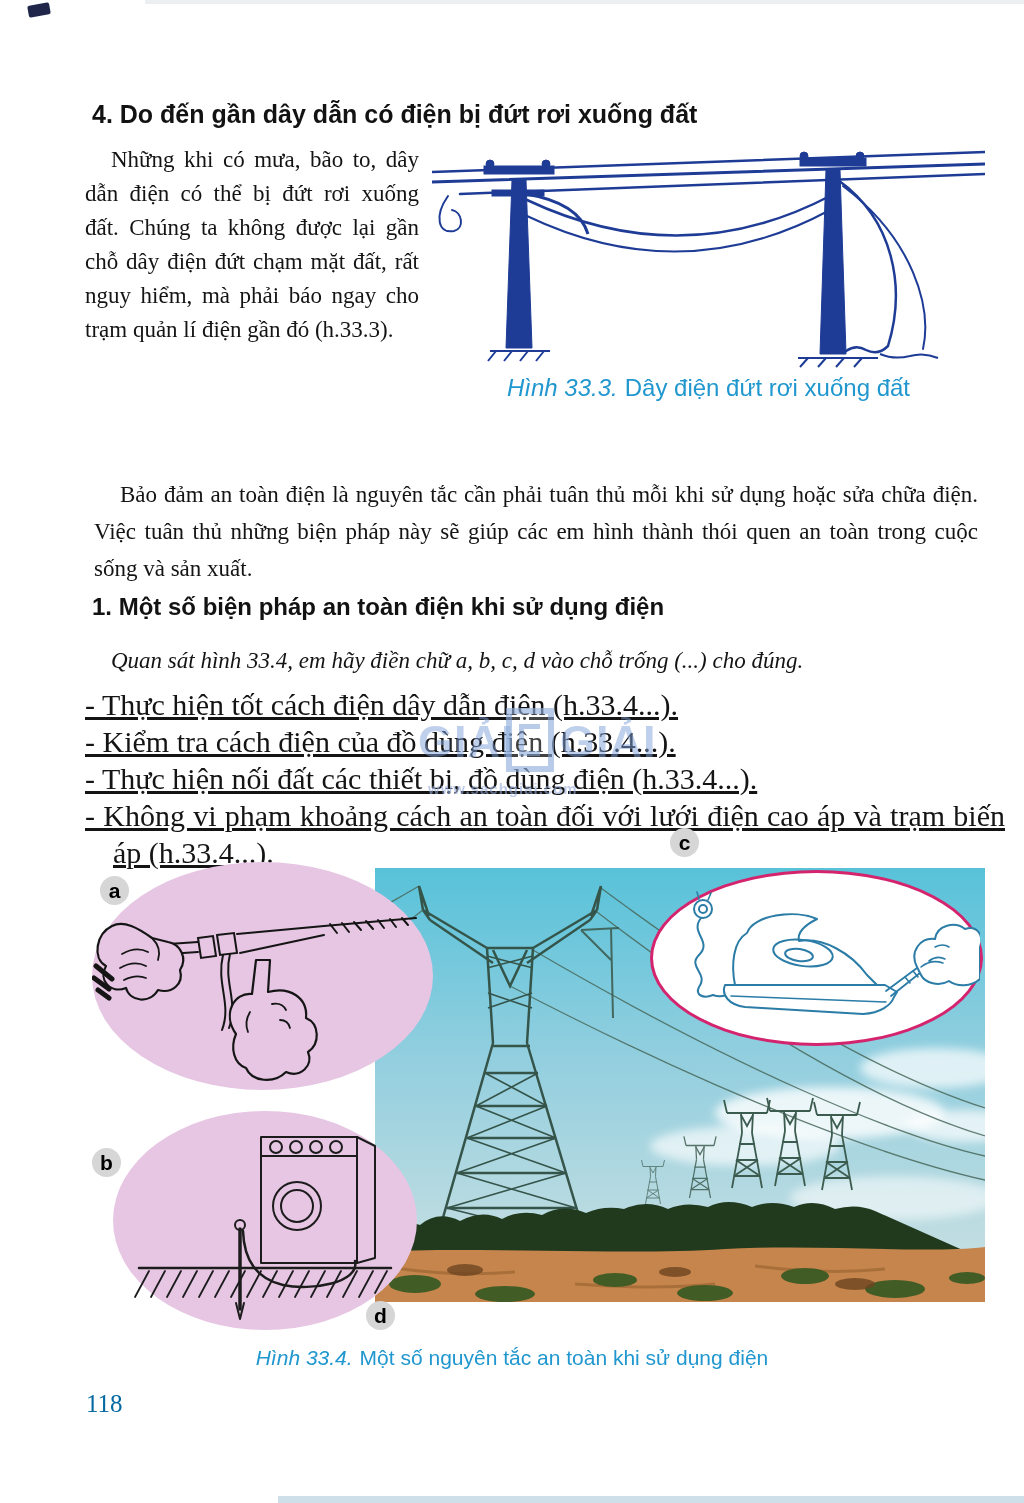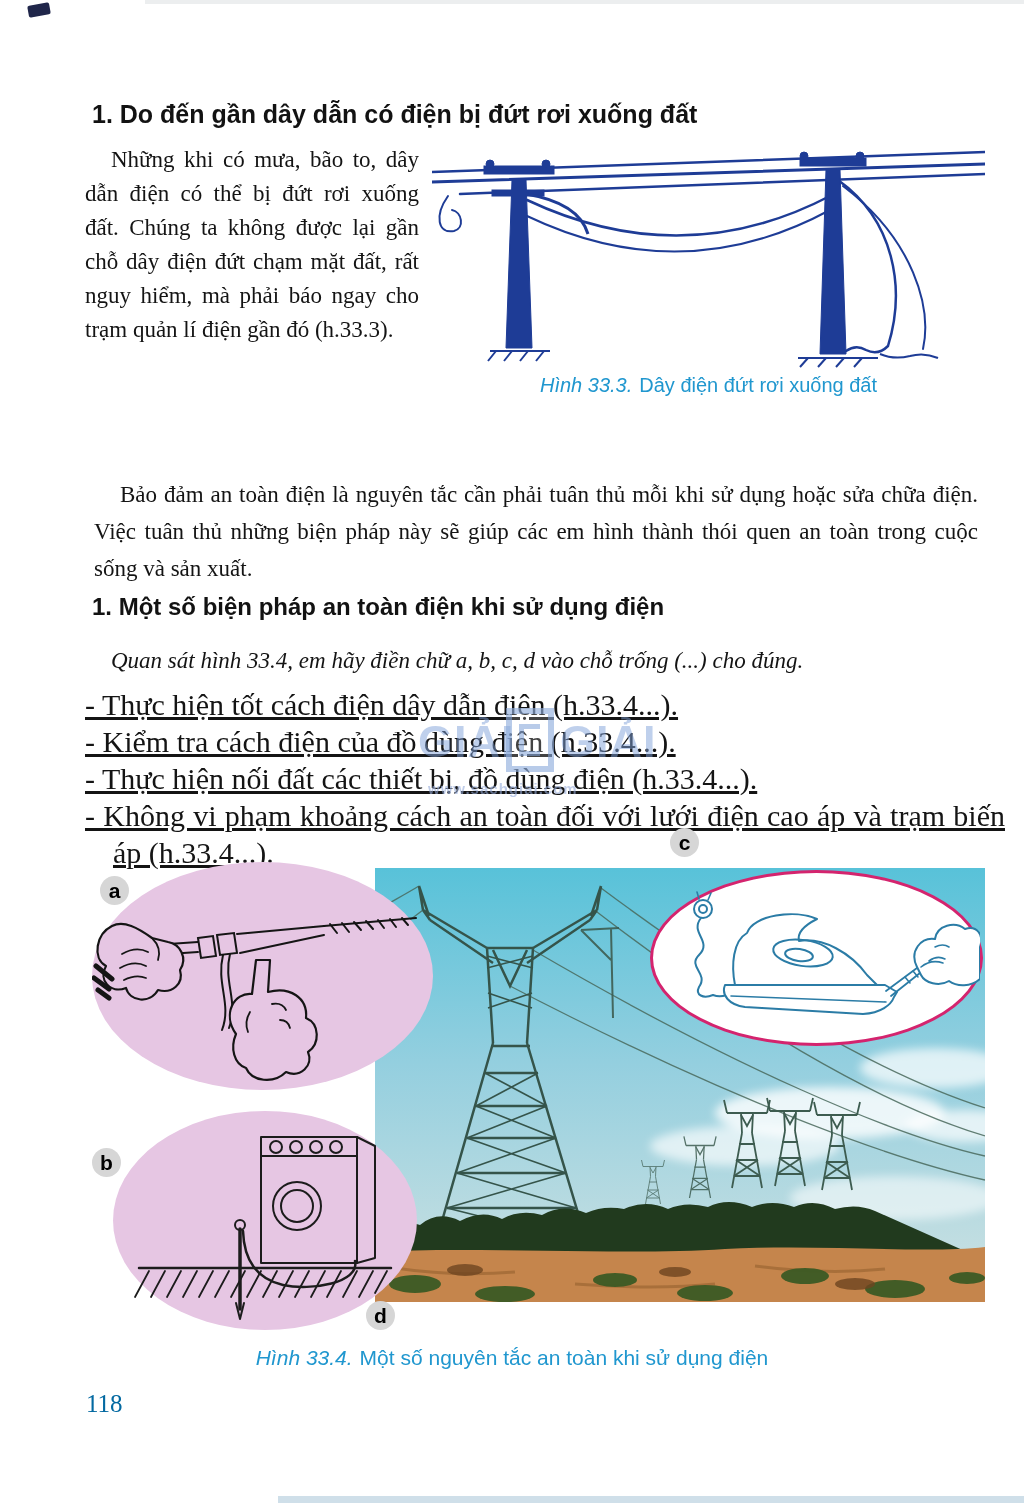--- a/index.html
+++ b/index.html
@@ -12,21 +12,21 @@
   
   .h-black{font-family:"Liberation Sans",sans-serif;font-weight:bold;font-size:25px;color:#121212;white-space:nowrap;}
   .h-navy{font-family:"Liberation Sans",sans-serif;font-weight:bold;font-size:24px;color:#202b85;white-space:nowrap;letter-spacing:-.2px;}
   
   .body-col{width:334px;font-size:23px;line-height:34px;text-align:justify;text-indent:26px;}
   .body-wide{width:884px;font-size:23px;line-height:37px;text-align:justify;text-indent:26px;}
   .instruction{font-size:23px;font-style:italic;white-space:nowrap;}
   .bullet{width:892px;font-size:30px;line-height:37px;text-decoration:underline;}
   .bullet-wrap{text-align:justify;padding-left:28px;text-indent:-28px;}
   
-  .fig-cap{font-family:"Liberation Sans",sans-serif;font-size:20px;color:#2097cf;text-align:center;}
+  .fig-cap{font-family:"Liberation Sans",sans-serif;font-size:24px;color:#2097cf;text-align:center;}
   .fig-cap .cap-label{font-style:italic;margin-right:7px;}
   .cap334{font-size:21px;}
   
   .wm-text{font-family:"Liberation Sans",sans-serif;font-weight:bold;font-size:45px;color:rgba(128,162,218,.5);letter-spacing:1px;white-space:nowrap;}
   .wm-box{width:36px;height:52px;border:6px solid rgba(125,160,215,.55);background:rgba(255,255,255,.2);}
   .wm-box-inner{position:absolute;left:7px;top:10px;width:16px;height:22px;border:5px solid rgba(125,160,215,.55);border-right:none;}
   .wm-url{font-family:"Liberation Sans",sans-serif;font-weight:bold;font-size:15px;color:rgba(150,172,218,.6);letter-spacing:1px;white-space:nowrap;}
   
   .label-badge{width:29px;height:29px;border-radius:50%;background:#d6d6d6;
     display:flex;align-items:center;justify-content:center;
@@ -41,21 +41,21 @@
   svg{display:block;}
 </style>
 </head>
 <body>
 
 <div id="page">
 
   <div class="abs speck" style="left:28px;top:4px;width:22px;height:12px;"></div>
   <div class="abs topbar" style="left:145px;top:0;width:879px;height:4px;"></div>
 
-  <div class="abs h-black" style="left:92px;top:100px;">1. Do đến gần dây dẫn có điện bị đứt rơi xuống đất</div>
+  <div class="abs h-black" style="left:92px;top:100px;">4. Do đến gần dây dẫn có điện bị đứt rơi xuống đất</div>
 
   <div class="abs body-col" style="left:85px;top:143px;">Những khi có mưa, bão to, dây dẫn điện có thể bị đứt rơi xuống đất. Chúng ta không được lại gần chỗ dây điện đứt chạm mặt đất, rất nguy hiểm, mà phải báo ngay cho trạm quản lí điện gần đó (h.33.3).</div>
 
   <div class="abs" style="left:432px;top:138px;width:553px;height:230px;">
     <svg width="553" height="230" viewBox="0 0 553 230">
       <g stroke="#1e3c96" fill="none" stroke-width="2.5" stroke-linecap="round">
 
         <path d="M0,34 L553,14"></path>
         <path d="M0,44 L553,26" stroke-width="3"></path>
         <path d="M28,56 L553,36"></path>

